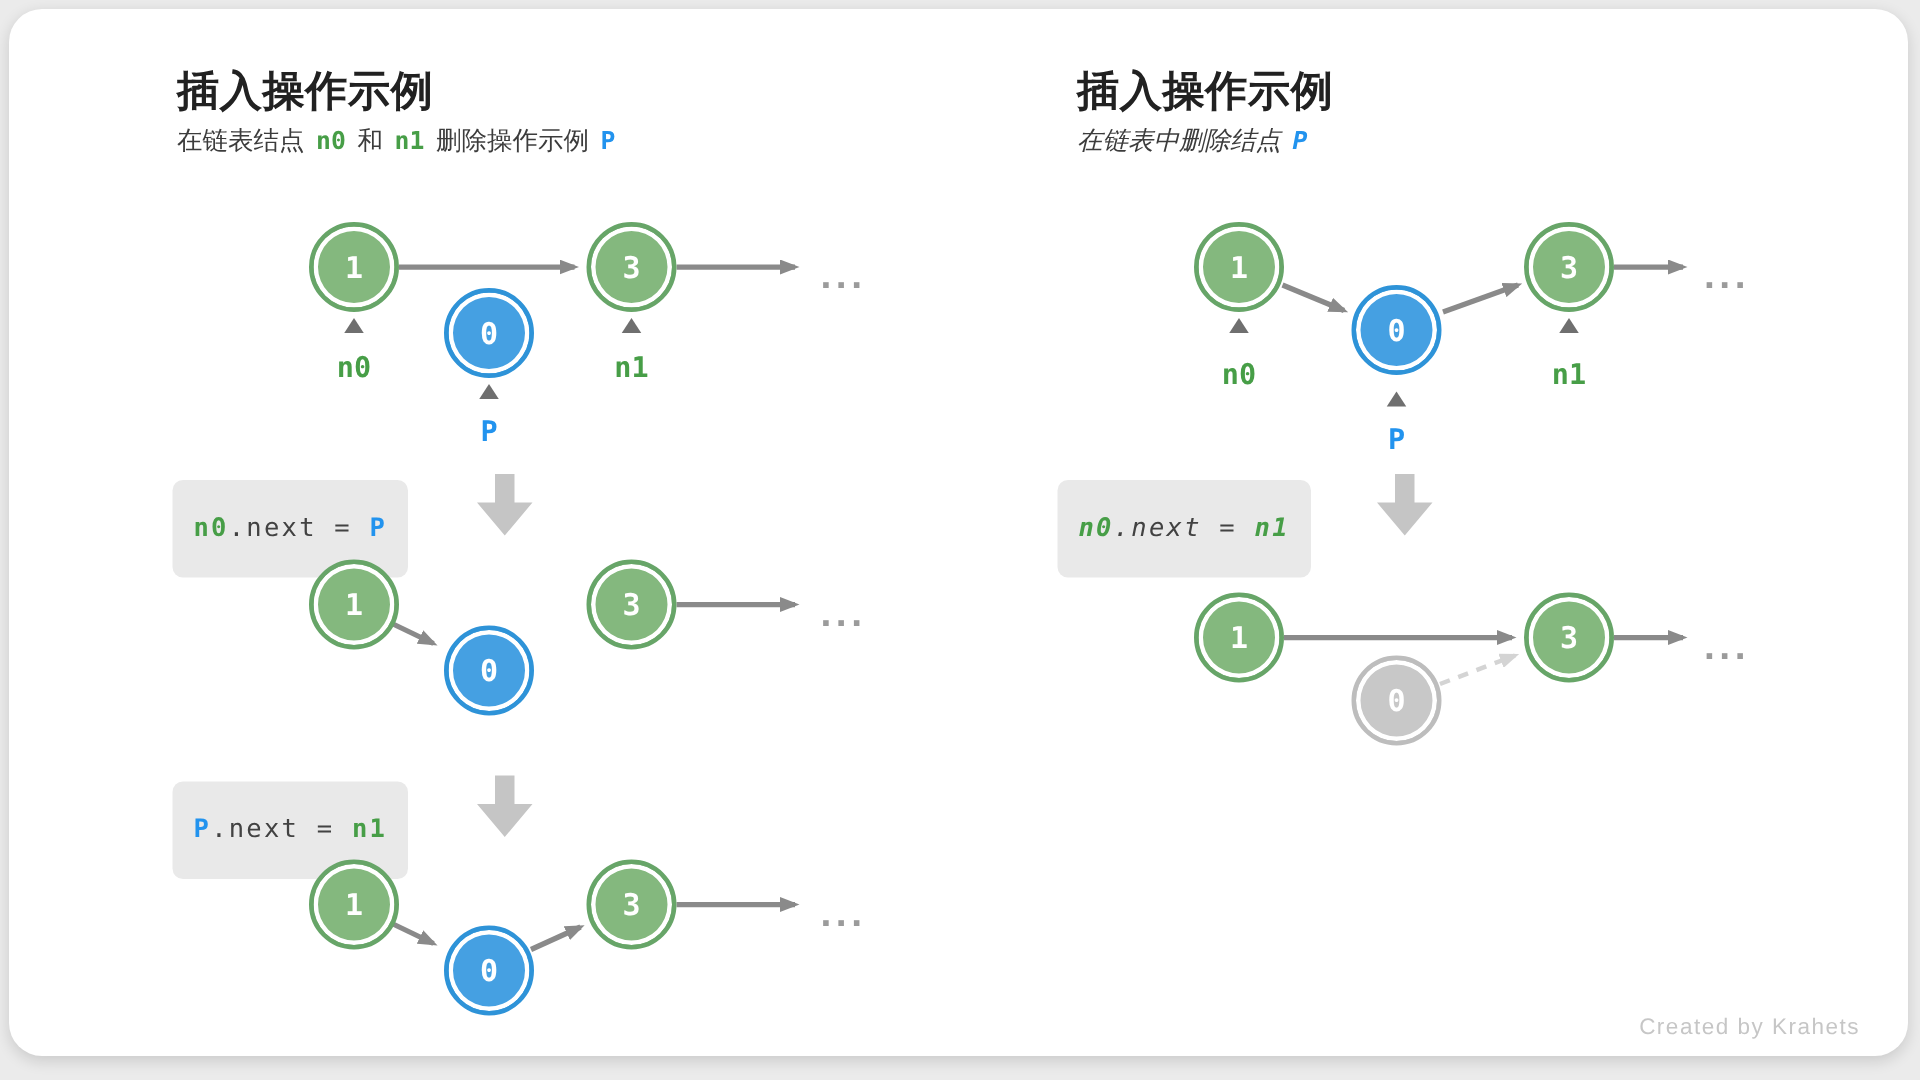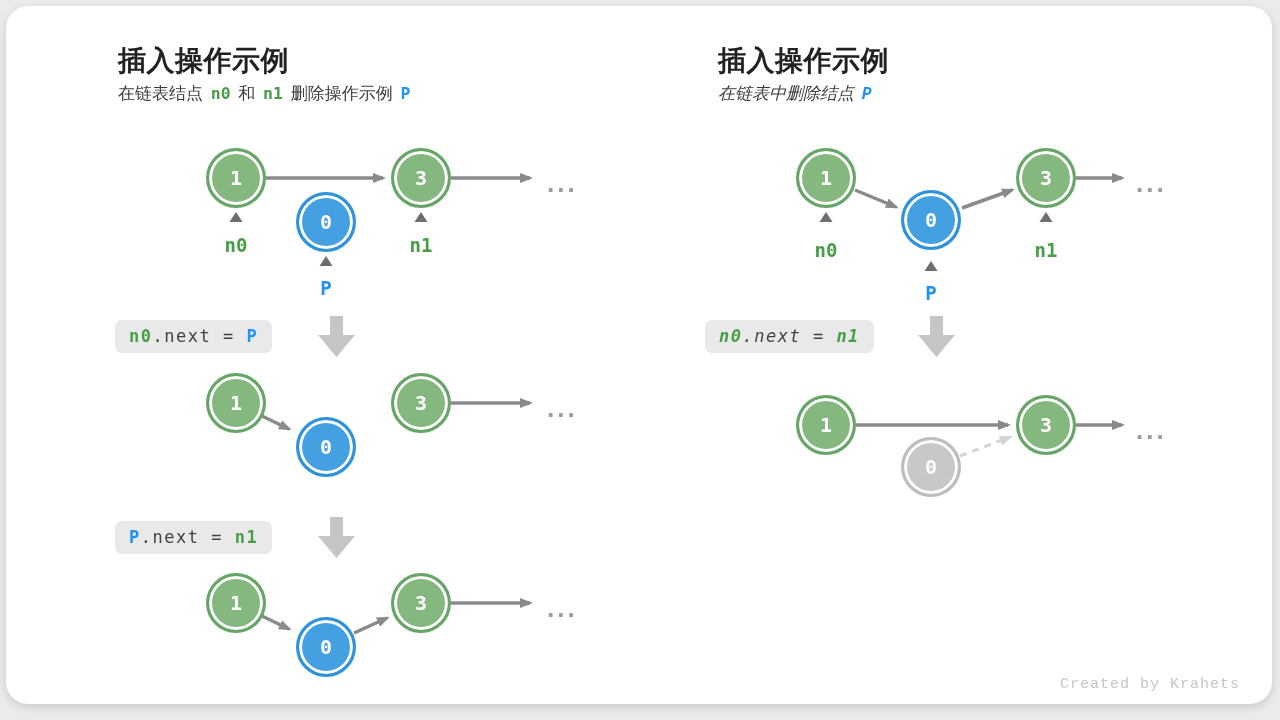--- a/index.html
+++ b/index.html
@@ -36,33 +36,33 @@
   .node.green{background:var(--green-fill,#84B87E);border-color:var(--green-border,#67A568);}
   .node.blue{background:var(--blue-fill,#45A0E2);border-color:var(--blue-border,#2E93D8);}
   .node.gray{background:var(--gray-fill,#C8C8C8);border-color:var(--gray-border,#BDBDBD);}
   .nlabel{
     position:absolute;width:60px;text-align:center;
     font-family:"DejaVu Sans Mono", monospace;font-weight:bold;font-size:19px;
   }
   .nlabel.green{color:var(--token-green,#479E47);}
   .nlabel.blue{color:var(--token-blue,#2293EE);}
   .codebox{
-    position:absolute;height:33px;line-height:33px;padding:0 14px;border-radius:7px;
+    position:absolute;height:33px;line-height:33px;padding:16px 14px;border-radius:7px;
     background:var(--code-bg,#E9E9E9);
     font-family:"DejaVu Sans Mono", monospace;font-size:17px;letter-spacing:1.5px;
     color:var(--code-text,#424242);white-space:pre;
   }
   .codebox .tok{margin:0;font-size:17px;}
   .dots{
     position:absolute;font-weight:bold;font-size:26px;letter-spacing:3px;
     color:var(--dots,#9B9B9B);line-height:1;
   }
   .footer{
     position:absolute;right:40px;top:676px;
-    font-family:Liberation Mono, monospace;font-size:15px;color:var(--footer,#C6C6C6);
+    font-family:Liberation Sans, sans-serif;font-size:15px;color:var(--footer,#C6C6C6);
     letter-spacing:1px;
   }
 </style>
 </head>
 <body>
 
 <div class="card"></div>
 
 <svg class="layer" width="1280" height="720" viewBox="0 0 1280 720">
   <defs>

